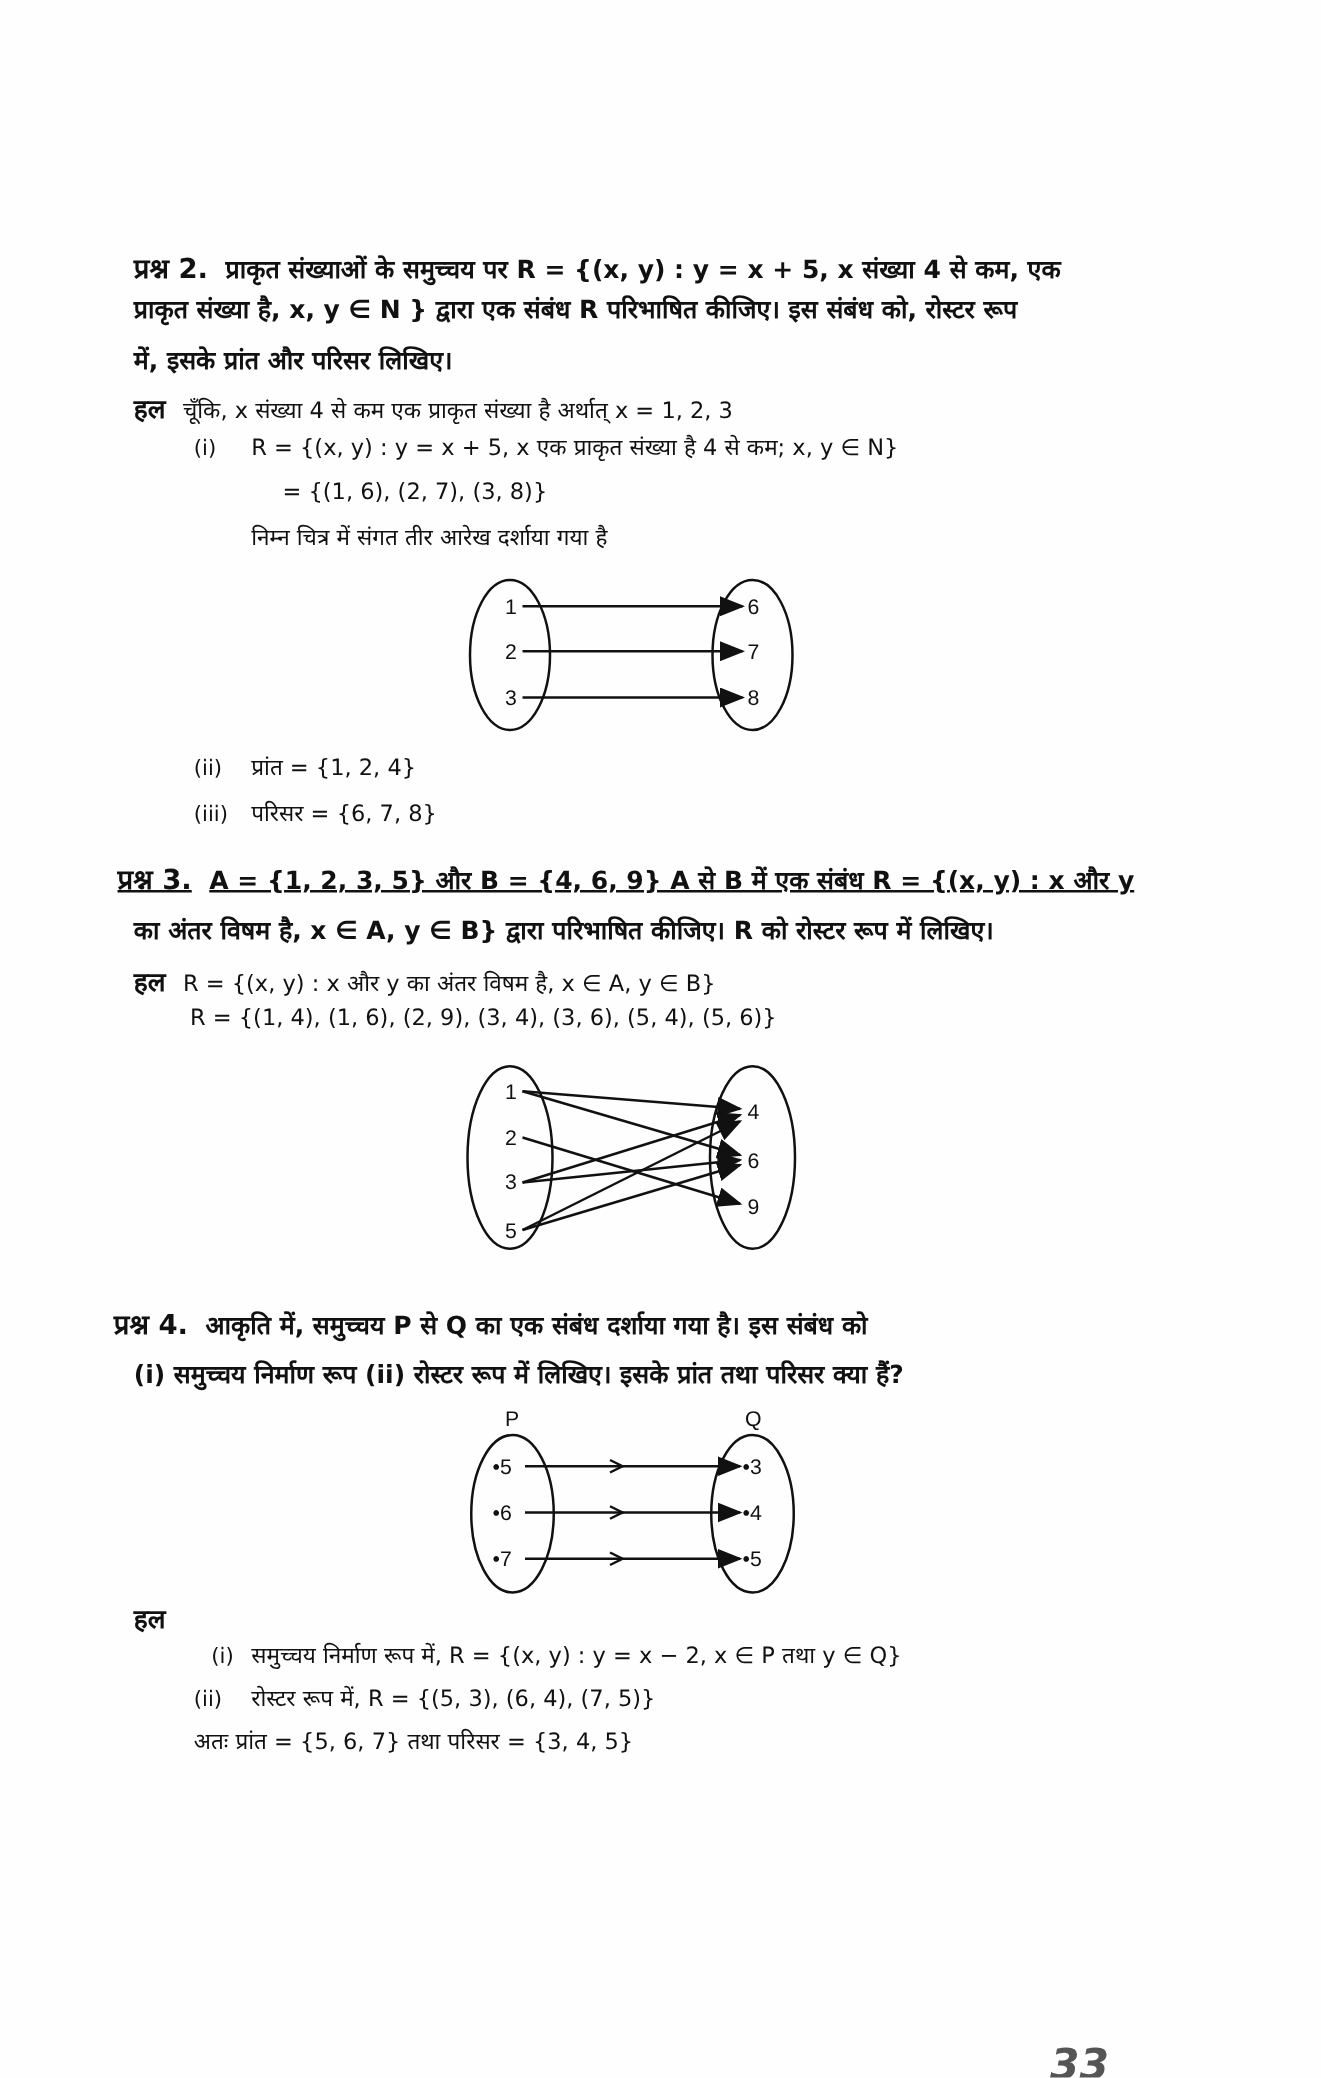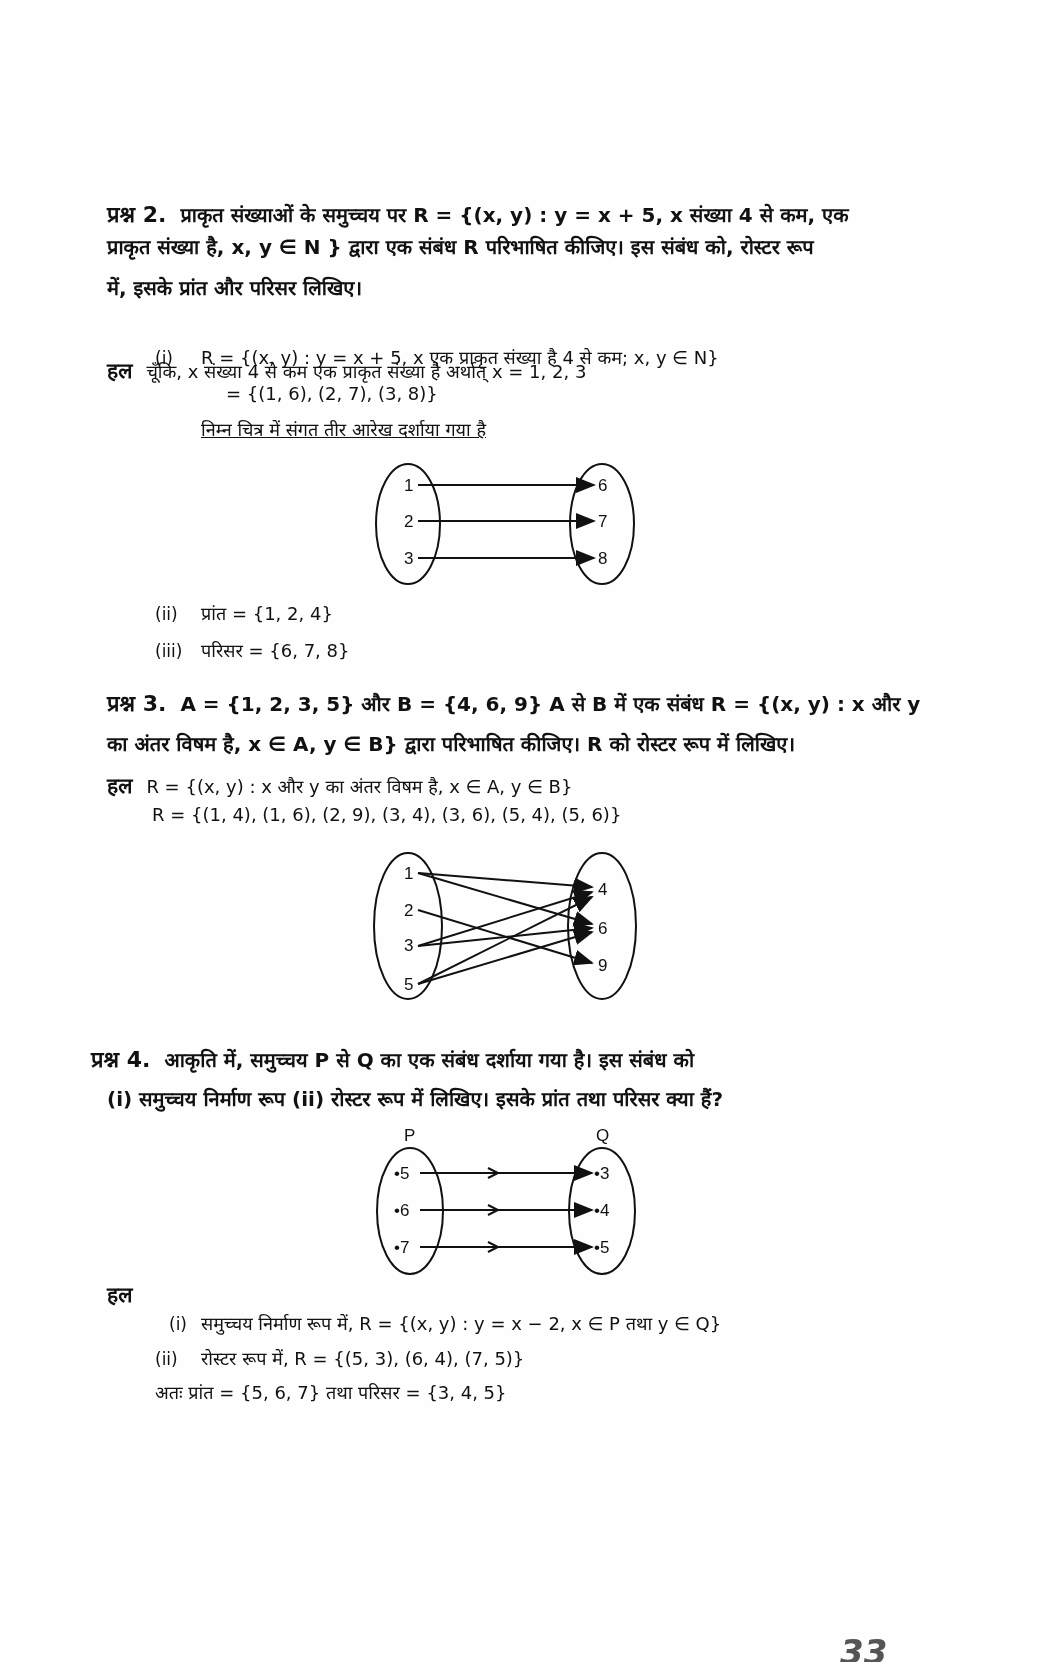--- a/index.html
+++ b/index.html
@@ -18,28 +18,28 @@
 </style>
 </head>
 <body>
 
 <div class="line q" style="left:107px;top:174px;margin-top:24px;">
   <span class="qnum">प्रश्न 2.</span><span>प्राकृत संख्याओं के समुच्चय पर R = {(x, y) : y = x + 5, x संख्या 4 से कम, एक</span>
 </div>
 <div class="line q" style="left:107px;top:233px;">प्राकृत संख्या है, x, y ∈ N } द्वारा एक संबंध R परिभाषित कीजिए। इस संबंध को, रोस्टर रूप</div>
 <div class="line q" style="left:107px;top:274px;text-align:center;">में, इसके प्रांत और परिसर लिखिए।</div>
 
-<div class="line sol" style="left:107px;top:312px;margin-top:44px;">
+<div class="line sol" style="left:107px;top:312px;">
   <span class="hal">हल</span><span>चूँकि, x संख्या 4 से कम एक प्राकृत संख्या है अर्थात् x = 1, 2, 3</span>
 </div>
 <div class="line sol" style="left:155px;top:345px;">
   <span class="roman">(i)</span><span>R = {(x, y) : y = x + 5, x एक प्राकृत संख्या है 4 से कम; x, y ∈ N}</span>
 </div>
 <div class="line sol" style="left:226px;top:383px;">= {(1, 6), (2, 7), (3, 8)}</div>
-<div class="line sol" style="left:201px;top:417px;text-decoration:underline;">निम्न चित्र में संगत तीर आरेख दर्शाया गया है</div>
+<div class="line sol" style="left:201px;top:417px;">निम्न चित्र में संगत तीर आरेख दर्शाया गया है</div>
 
 <div class="diagram" style="left:370px;top:460px;">
   <svg width="280" height="130" viewBox="0 0 280 130">
     <defs>
       <marker id="ah" markerWidth="10" markerHeight="8" refX="9" refY="4" orient="auto">
         <path d="M0,0 L10,4 L0,8 Z" fill="#111"></path>
       </marker>
     </defs>
     <ellipse cx="38" cy="64" rx="32" ry="60" fill="none" stroke="#111" stroke-width="2"></ellipse>
     <ellipse cx="232" cy="64" rx="32" ry="60" fill="none" stroke="#111" stroke-width="2"></ellipse>
@@ -55,21 +55,21 @@
   </svg>
 </div>
 
 <div class="line sol" style="left:155px;top:601px;">
   <span class="roman">(ii)</span><span>प्रांत = {1, 2, 4}</span>
 </div>
 <div class="line sol" style="left:155px;top:638px;">
   <span class="roman">(iii)</span><span>परिसर = {6, 7, 8}</span>
 </div>
 
-<div class="line q" style="left:107px;top:687px;">
+<div class="line q" style="left:94px;top:687px;text-decoration:underline;">
   <span class="qnum">प्रश्न 3.</span><span>A = {1, 2, 3, 5} और B = {4, 6, 9} A से B में एक संबंध R = {(x, y) : x और y</span>
 </div>
 <div class="line q" style="left:107px;top:730px;">का अंतर विषम है, x ∈ A, y ∈ B} द्वारा परिभाषित कीजिए। R को रोस्टर रूप में लिखिए।</div>
 <div class="line sol" style="left:107px;top:771px;">
   <span class="hal">हल</span><span>R = {(x, y) : x और y का अंतर विषम है, x ∈ A, y ∈ B}</span>
 </div>
 <div class="line sol" style="left:152px;top:804px;">R = {(1, 4), (1, 6), (2, 9), (3, 4), (3, 6), (5, 4), (5, 6)}</div>
 
 <div class="diagram" style="left:370px;top:850px;">
   <svg width="280" height="155" viewBox="0 0 280 155">

